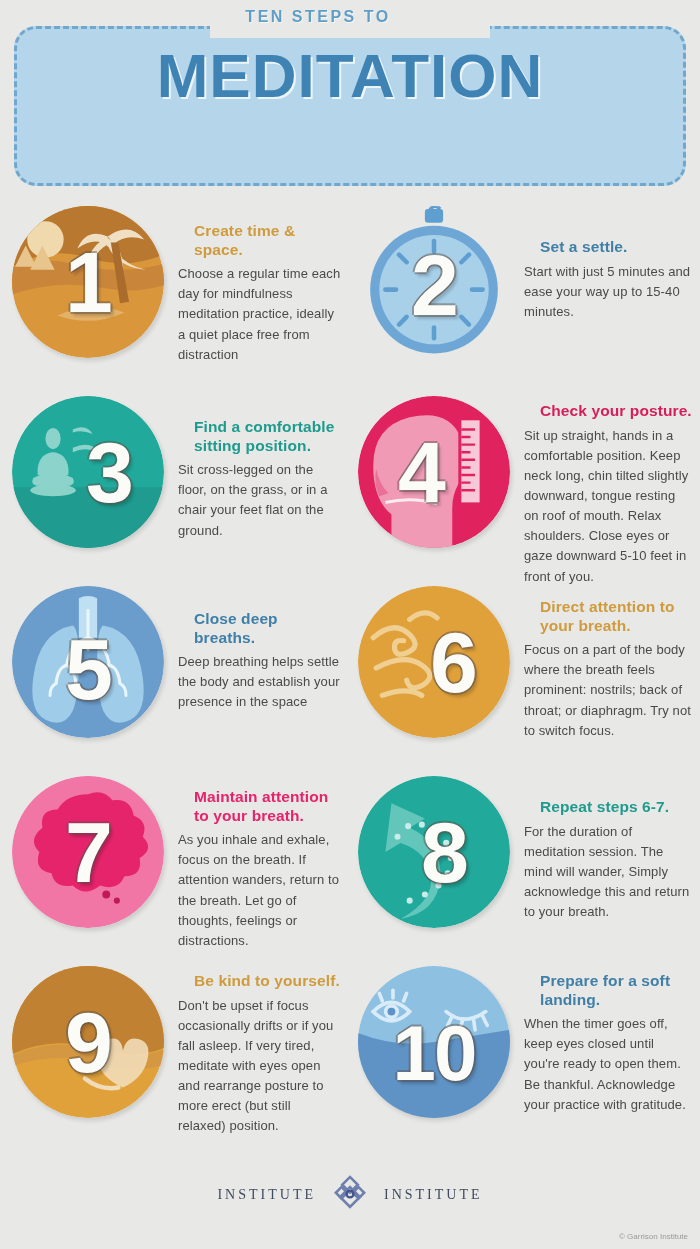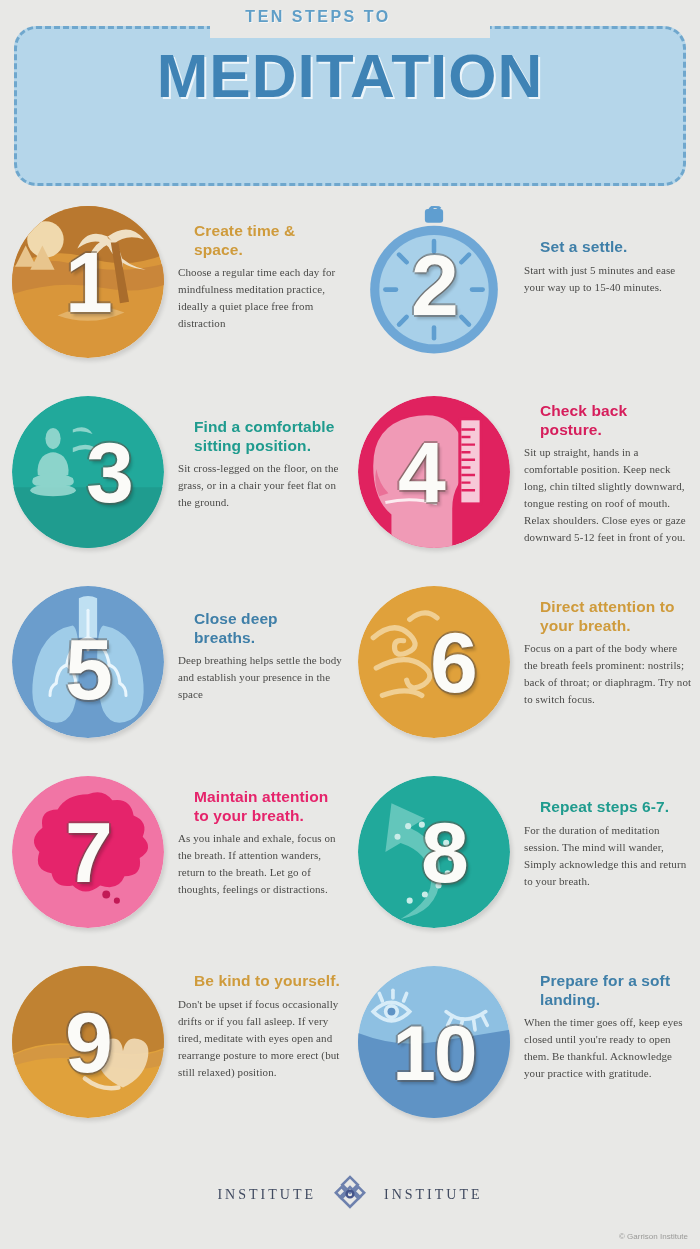--- a/index.html
+++ b/index.html
@@ -138,25 +138,24 @@
   }
   .txt h3 {
     margin: 0 0 5px 16px;
     font-size: 15.5px;
     line-height: 1.2;
     font-weight: bold;
     letter-spacing: .1px;
   }
   .txt p {
     margin: 0;
-    font-size: 11px;
+    font-size: 13px;
     line-height: 1.55;
     color: #4a4a48;
     letter-spacing: .1px;
-    font-family: Liberation Serif, serif;
   }
 
   
   .txt.v1  { padding-top: 22px; }
   .txt.v2  { padding-top: 38px; }
   .txt.v3  { padding-top: 28px; }
   .txt.v4  { padding-top: 12px; }
   .txt.v5  { padding-top: 30px; }
   .txt.v6  { padding-top: 18px; }
   .txt.v7  { padding-top: 18px; }
@@ -306,22 +305,22 @@
               <line x1="68" y1="52" x2="77" y2="52"></line>
                 <line x1="68" y1="57" x2="74" y2="57"></line>
               <line x1="68" y1="62" x2="77" y2="62"></line>
             </g>
             <path d="M18 70 q18 -4 34 1" stroke="#fff" stroke-width="2" fill="none" opacity=".8"></path>
           </svg>
         </div>
         <div class="num" style="padding-right:26px">4</div>
       </div>
       <div class="txt v4">
-        <h3 style="color:#d61e5c">Check back posture.</h3>
-        <p>Sit up straight, hands in a comfortable position. Keep neck long, chin tilted slightly downward, tongue resting on roof of mouth. Relax shoulders. Close eyes or gaze downward 5-12 feet in front of you.</p>
+        <h3 style="color:#d61e5c">Check your posture.</h3>
+        <p>Sit up straight, hands in a comfortable position. Keep neck long, chin tilted slightly downward, tongue resting on roof of mouth. Relax shoulders. Close eyes or gaze downward 5-10 feet in front of you.</p>
       </div>
     </div>
   </div>
 
   <div class="row">
     <div class="cell left-orient">
       <div class="badge">
         <div class="disc">
           <svg viewBox="0 0 100 100">
             <circle cx="50" cy="50" r="50" fill="#6b9dcc"></circle>

